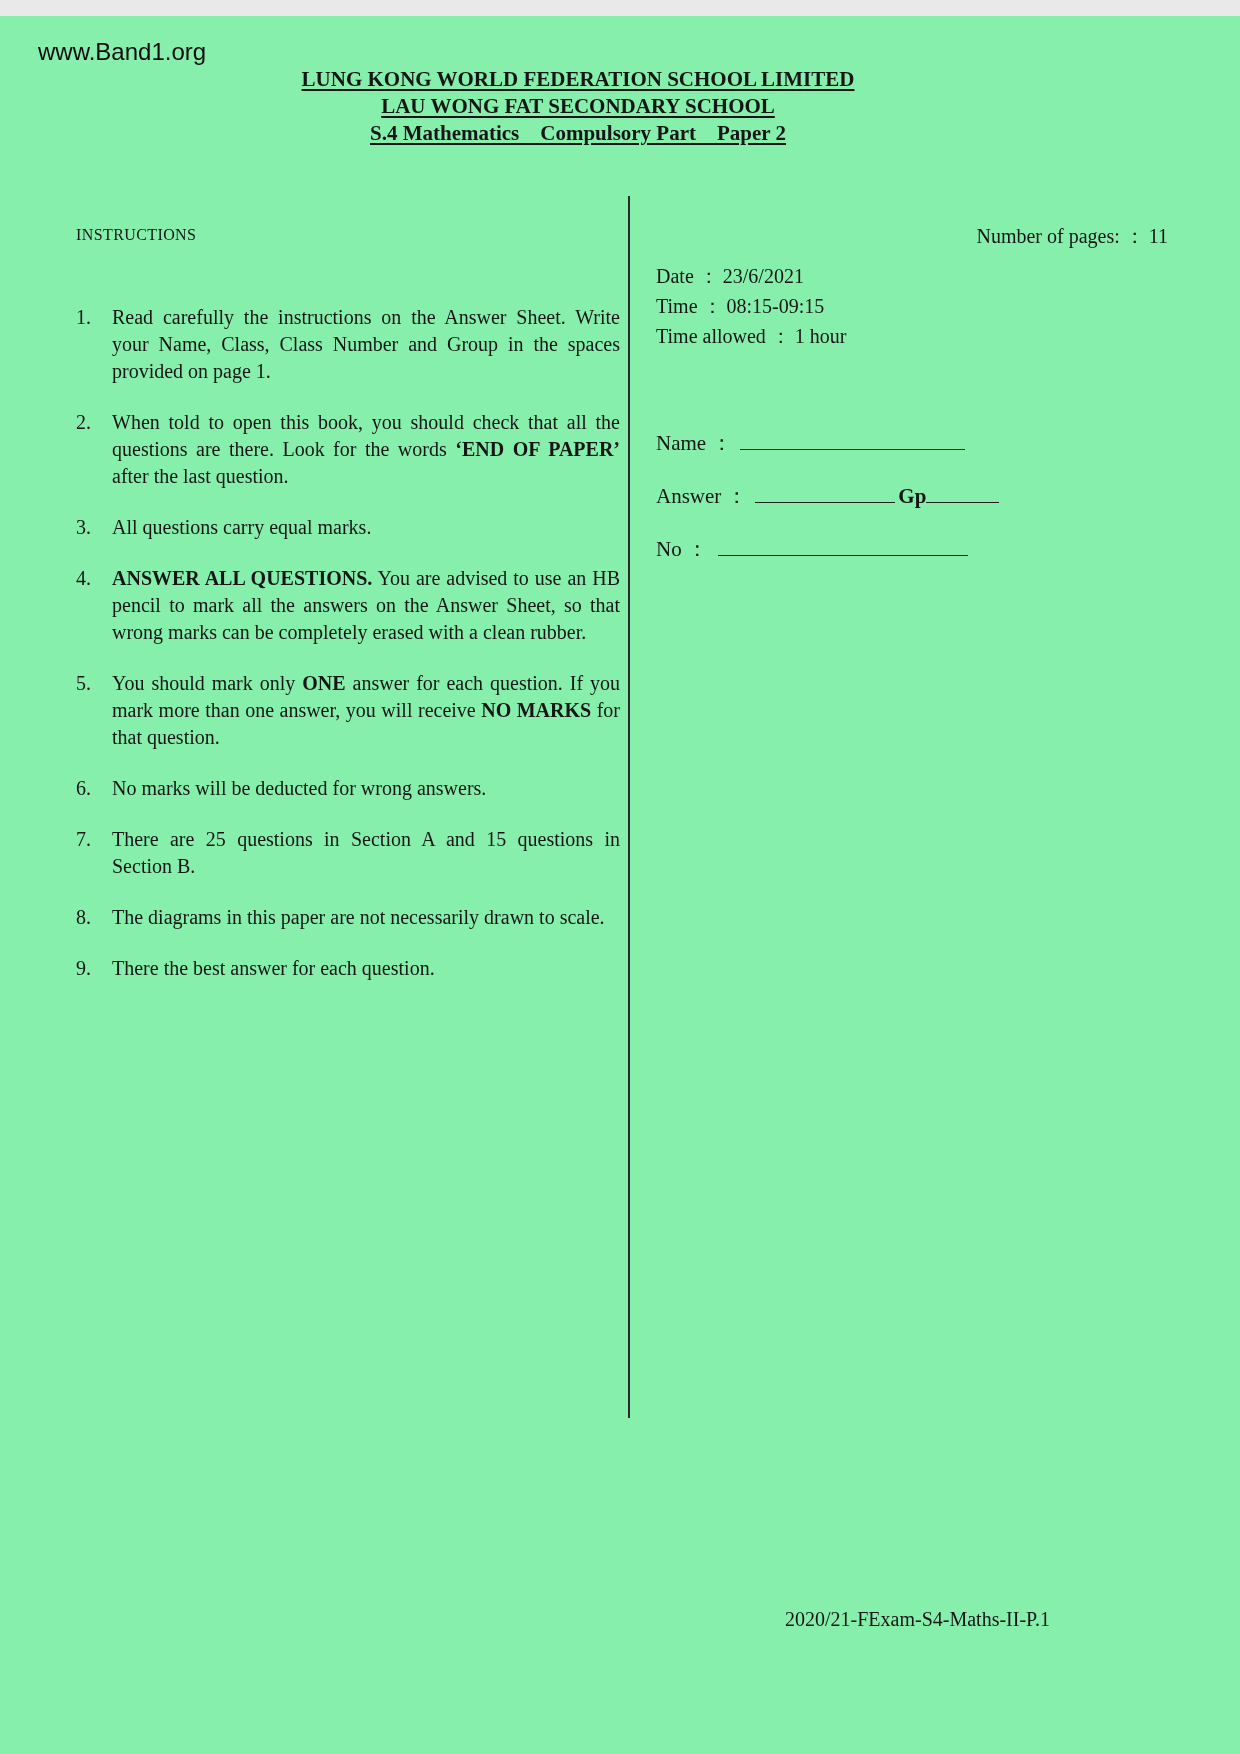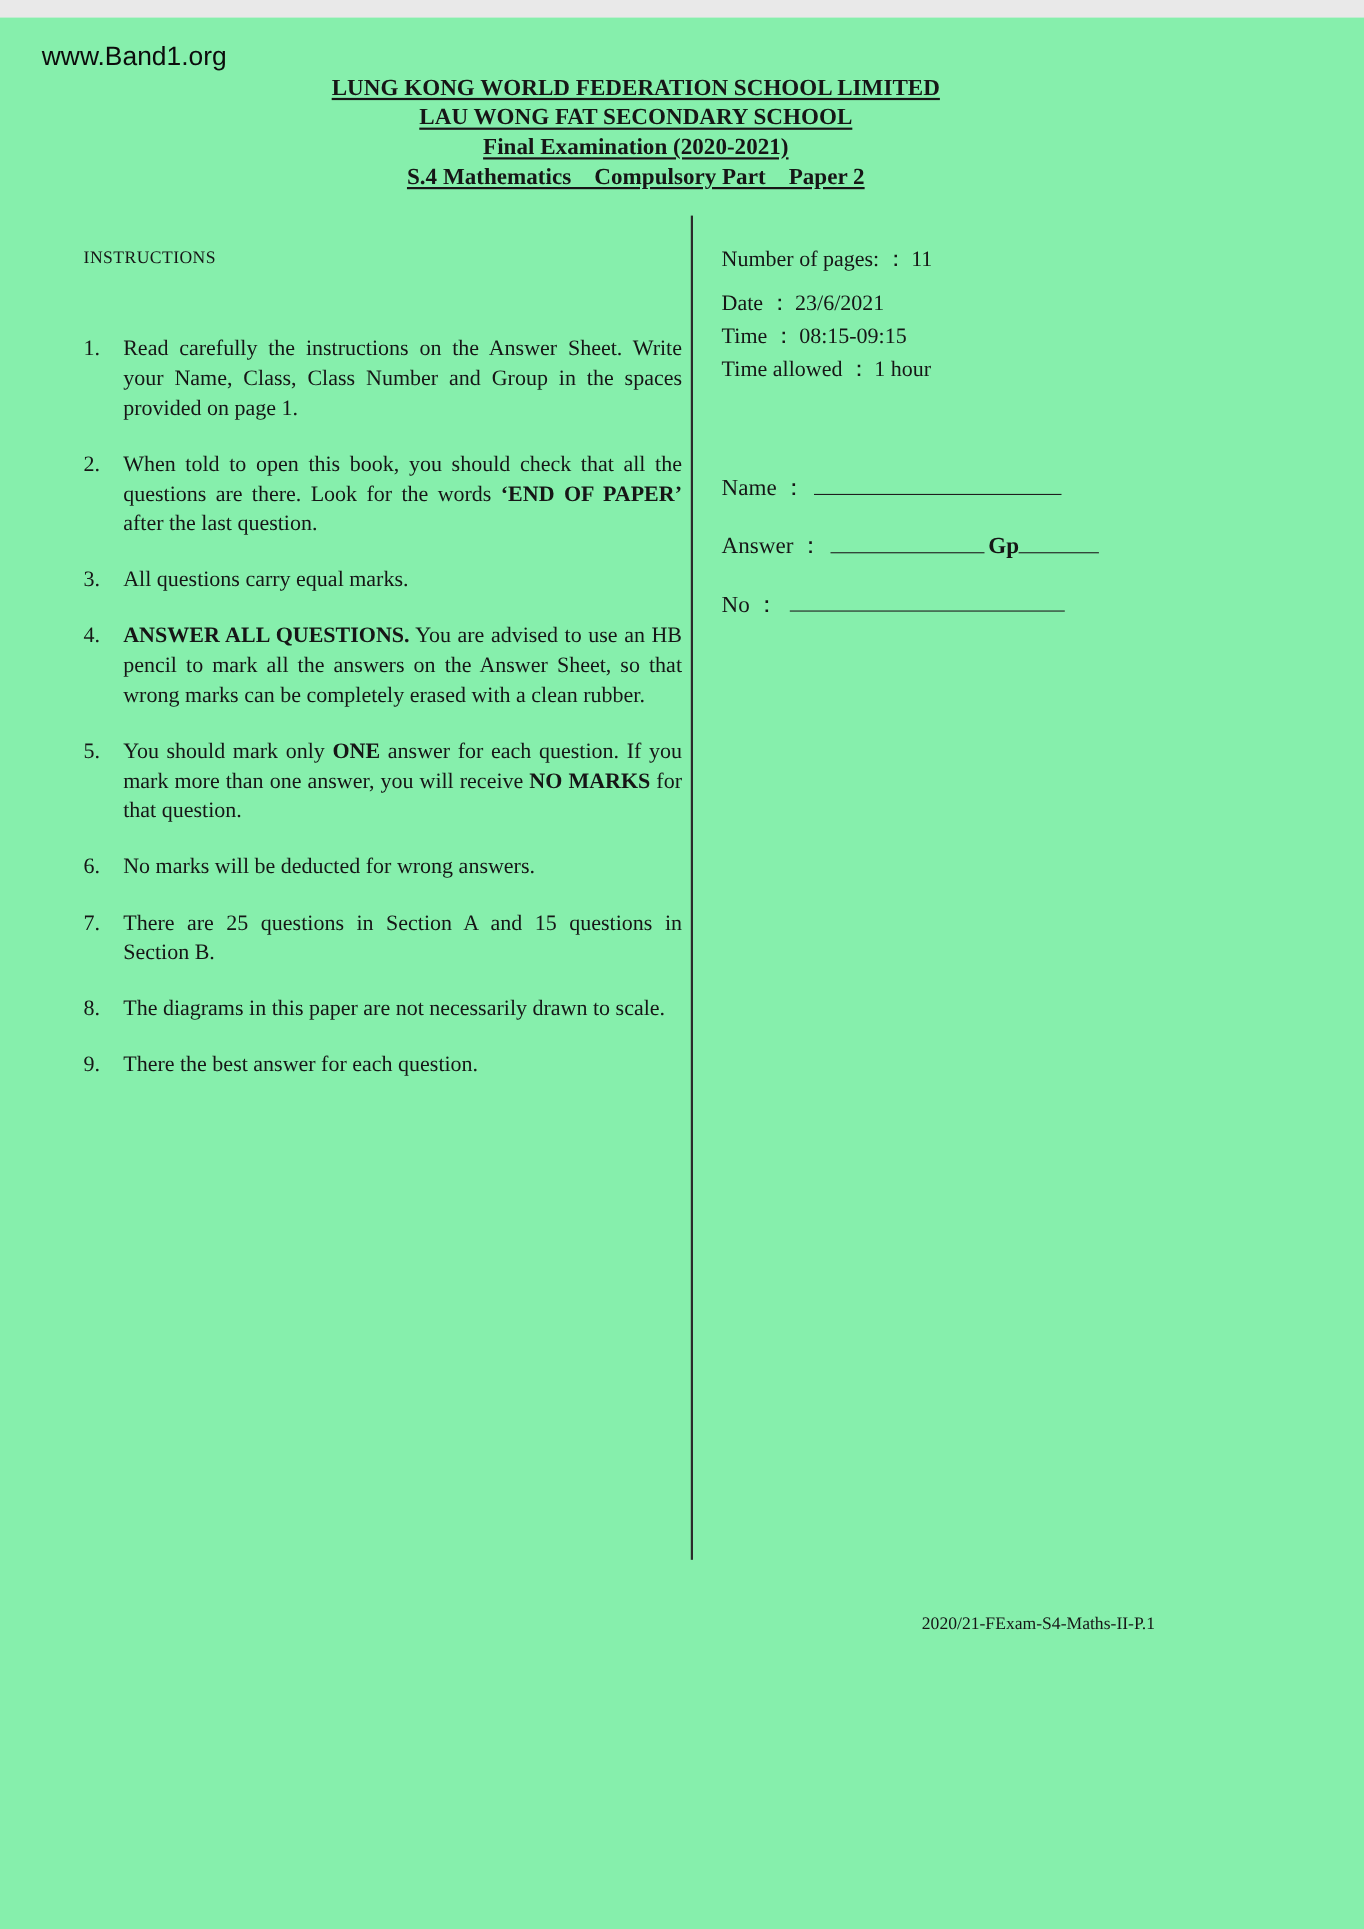--- a/index.html
+++ b/index.html
@@ -69,40 +69,40 @@
     background: #2b2b2b;
   }
   .right-col {
     position: absolute;
     left: 656px;
     top: 205px;
     width: 512px;
     font-size: 20px;
   }
   .info-row { line-height: 30px; white-space: nowrap; }
-  .info-row-first { margin-bottom: 10px; }
+  .info-row-first { margin-bottom: 10px; text-align: right; }
   .sep { padding: 0 4px 0 5px; }
   .field-row { margin-top: 25px; font-size: 21px; white-space: nowrap; }
   .field-row-name { margin-top: 78px; }
   .blank {
     display: inline-block;
     border-bottom: 1.6px solid #1e1e1e;
     height: 20px;
     vertical-align: baseline;
   }
   .blank-name  { width: 225px; margin-left: 4px; }
   .blank-class { width: 140px; margin-left: 4px; }
   .blank-gp    { width: 73px; }
   .blank-no    { width: 250px; margin-left: 6px; }
   .gp-label { margin-left: 3px; font-weight: bold; }
   .footer {
     position: absolute;
-    top: 1452px;
+    top: 1592px;
     right: 190px;
-    font-size: 16px;
+    font-size: 20px;
   }
   .scan-noise {
     position: absolute;
     left: 150px;
     bottom: 8px;
     width: 850px;
     height: 4px;
     opacity: 0.45;
     background: repeating-linear-gradient(90deg, #c7c7c7 0 26px, transparent 26px 92px);
   }
@@ -110,21 +110,20 @@
 </head>
 <body>
 
 <div class="page">
 
   <div class="watermark">www.Band1.org</div>
 
   <div class="header">
     <div class="header-line">LUNG KONG WORLD FEDERATION SCHOOL LIMITED</div>
     <div class="header-line">LAU WONG FAT SECONDARY SCHOOL</div>
-    <div class="header-line">Final Examination (2020-2021)</div>
     <div class="header-line">S.4 Mathematics    Compulsory Part    Paper 2</div>
   </div>
 
   <div class="left-col">
     <div class="instructions-title">INSTRUCTIONS</div>
     <div class="instructions-list">
         <div class="instruction-item">
           <span class="item-number">1.</span>
           <span class="item-text"><span>Read carefully the instructions on the Answer Sheet. Write your Name, Class, Class Number and Group in the spaces provided on page 1.</span></span>
         </div>

